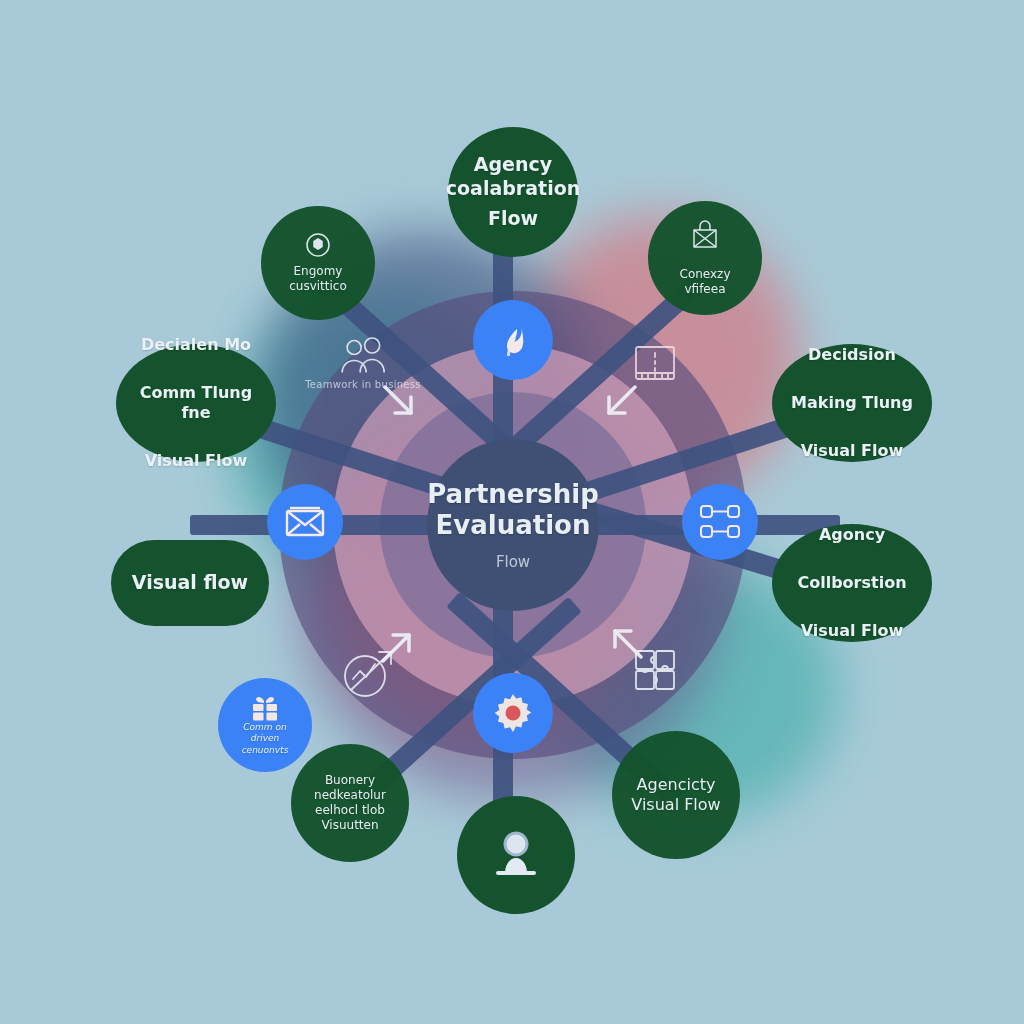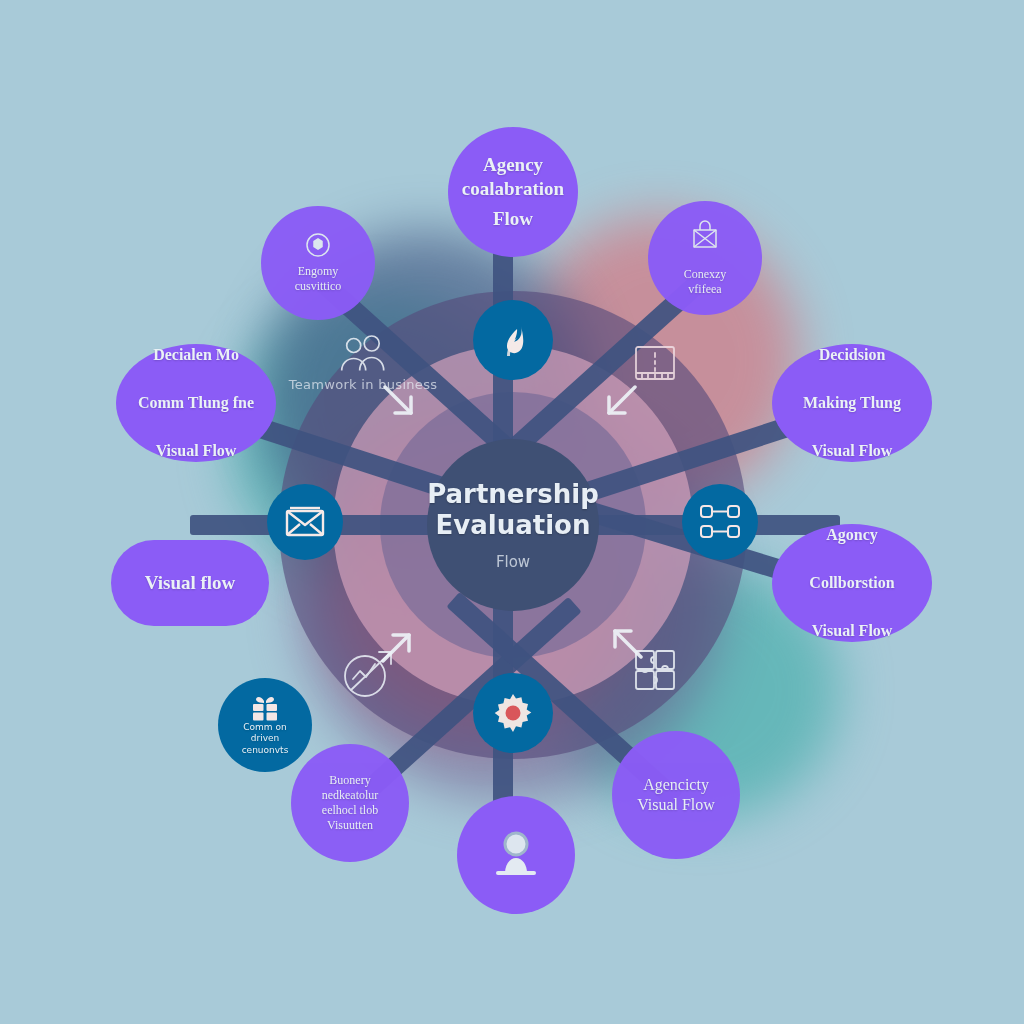--- a/index.html
+++ b/index.html
@@ -26,23 +26,23 @@
   
   .spoke{position:absolute;background:#3f5280;opacity:.92;transform-origin:0 50%;height:20px;border-radius:3px;}
 
   
   .node{
     position:absolute;transform:translate(-50%,-50%);
     display:flex;flex-direction:column;align-items:center;justify-content:center;
     text-align:center;color:#eaf1f6;box-sizing:border-box;
     padding:6px 10px;line-height:1.25;
   }
-  .node.blue{background:#8b5cf6;border-radius:50%;font-family:Liberation Serif, serif;}
+  .node.blue{background:#14532d;border-radius:50%;}
   .node.blue.pill{border-radius:60px;}
-  .node.coral{background:#0369a1;border-radius:50%;}
+  .node.coral{background:#3b82f6;border-radius:50%;font-style:italic;}
   .node .lbl{display:block;text-shadow:0 1px 2px rgba(0,0,0,.18);}
 
   .n-top{width:130px;height:130px;font-size:19px;font-weight:700;}
   .n-side-lg{width:160px;height:118px;border-radius:50%;font-size:16px;font-weight:600;gap:28px;}
   .n-sm{width:114px;height:114px;font-size:12px;opacity:.97;}
   .n-pill{width:158px;height:86px;font-size:19px;font-weight:600;}
   .n-coral-sm{width:94px;height:94px;font-size:9px;}
   .n-icon{width:80px;height:80px;}
   .n-avatar{width:118px;height:118px;}
 
@@ -52,21 +52,21 @@
     width:172px;height:172px;border-radius:50%;
     background:#3f5074;
     display:flex;flex-direction:column;align-items:center;justify-content:center;
     text-align:center;color:#e7eef5;
   }
   .center .t1{font-size:26px;font-weight:700;line-height:1.18;text-shadow:0 1px 2px rgba(0,0,0,.25);}
   .center .t2{font-size:15px;margin-top:12px;opacity:.75;}
 
   
   .glyph{display:block;}
-  .mini-cap{font-size:13px;opacity:.8;margin-top:2px;letter-spacing:.3px;}
+  .mini-cap{font-size:10px;opacity:.8;margin-top:2px;letter-spacing:.3px;}
 
   
   .floatingicon{position:absolute;transform:translate(-50%,-50%);
     display:flex;flex-direction:column;align-items:center;color:#e9eef5;opacity:.88;}
   .arrowico{position:absolute;transform:translate(-50%,-50%);color:#eef3f8;opacity:.92;}
 </style>
 </head>
 <body>
 
 <div id="stage">

